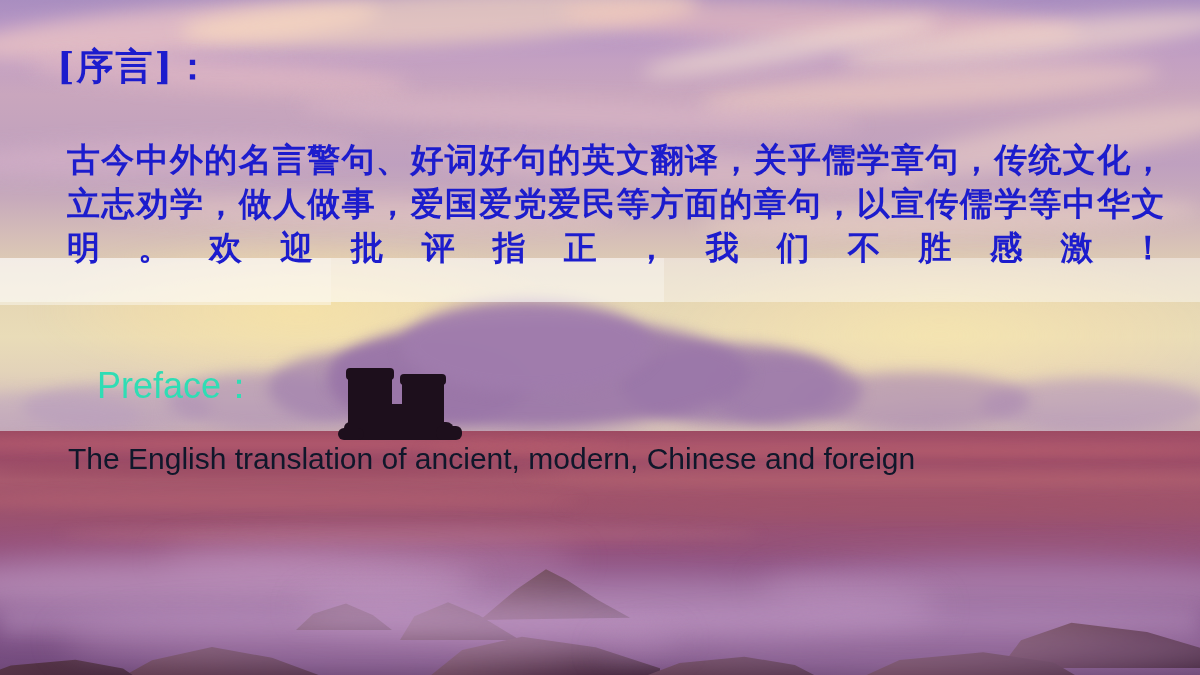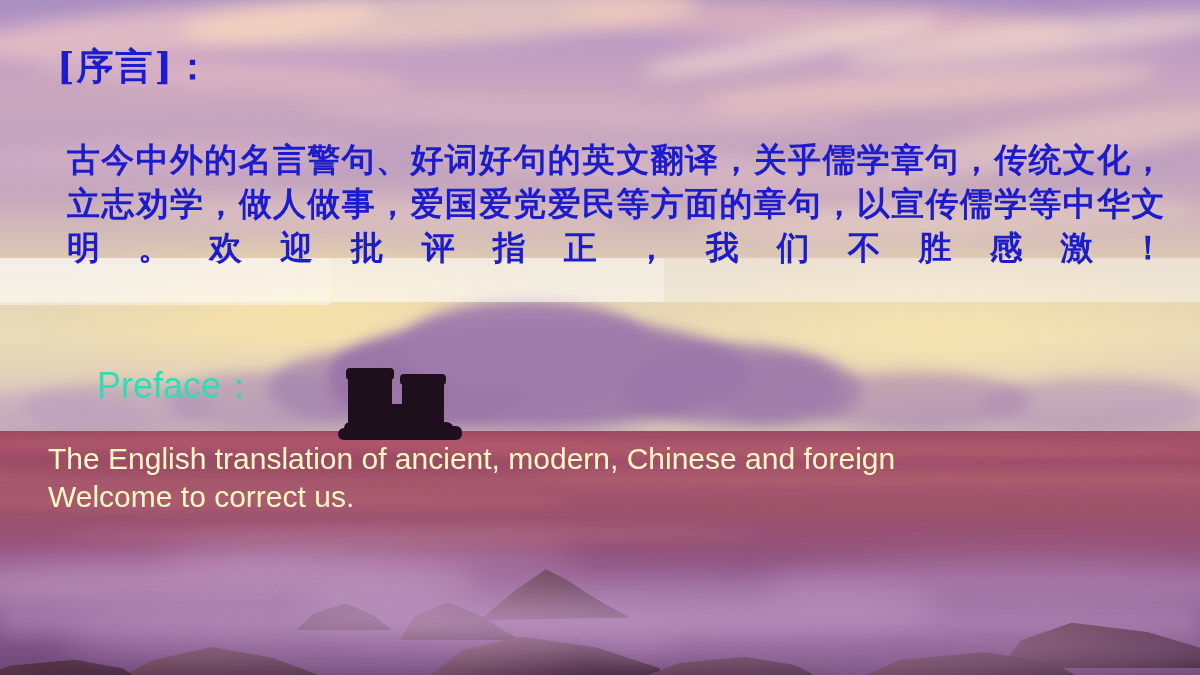--- a/index.html
+++ b/index.html
@@ -351,24 +351,24 @@
     font-family: "Liberation Sans", sans-serif;
     font-size: 36px;
     font-weight: 400;
     line-height: 1.1;
     white-space: nowrap;
     margin-left: 39px;
   }
 
   .en-body {
     position: absolute;
-    left: 48px;
+    left: 68px;
     top: 440px;
     width: 1060px;
-    color: #fef9c3;
+    color: #0f172a;
     font-family: "Liberation Sans", sans-serif;
     font-size: 30px;
     font-weight: 400;
     line-height: 38px;
   }
   .en-body .ln { display: block; white-space: nowrap; }
 </style>
 </head>
 <body>
 
@@ -455,18 +455,17 @@
   <div class="content">
 
     <div class="cn-title">[序言]：</div>
 
     <div class="cn-body">古今中外的名言警句、好词好句的英文翻译，关乎儒学章句，传统文化，立志劝学，做人做事，爱国爱党爱民等方面的章句，以宣传儒学等中华文明。欢迎批评指正，我们不胜感激！</div>
 
     <div class="en-title">Preface：</div>
 
     <div class="en-body">
       <span class="ln">The English translation of ancient, modern, Chinese and foreign</span>
-      <span class="ln">Welcome to correct us.</span>
     </div>
 
   </div>
 
 </div>
 
 </body></html>

